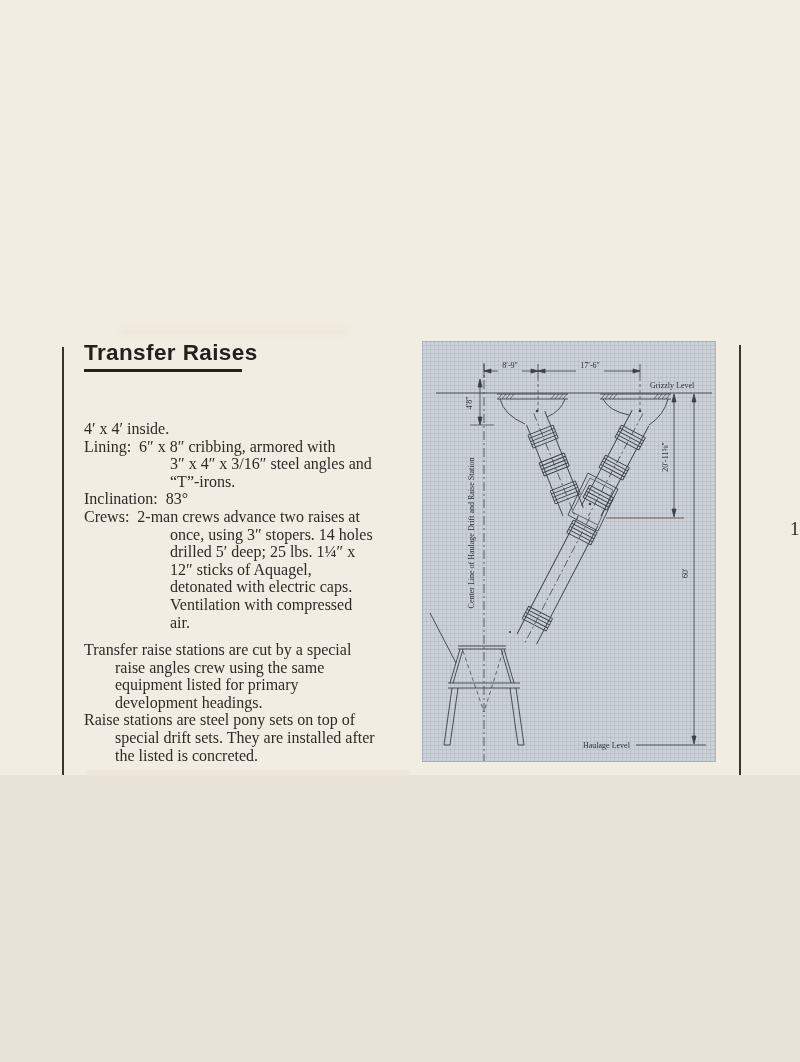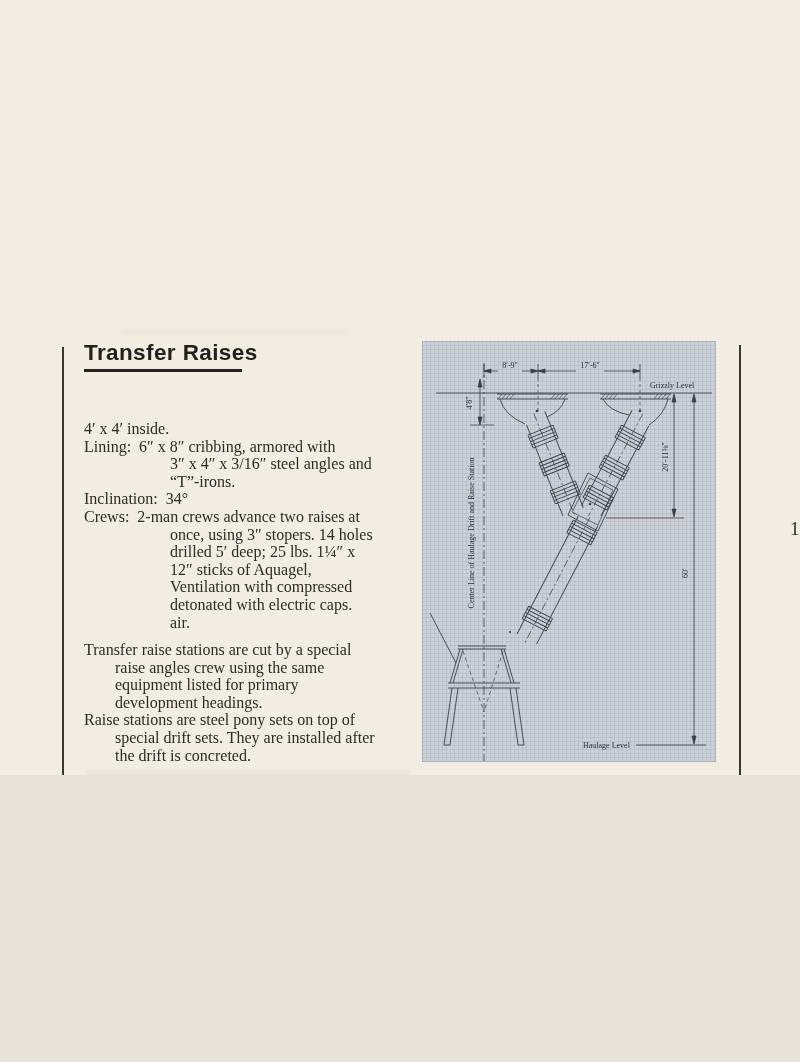--- a/index.html
+++ b/index.html
@@ -52,38 +52,38 @@
   <div class="rule rule-right"></div>
 
   <h1 class="heading">Transfer Raises</h1>
   <div class="heading-underline"></div>
 
   <div class="bodycol specs">
     <div class="ln">4′ x 4′ inside.</div>
     <div class="ln">Lining:  6″ x 8″ cribbing, armored with</div>
     <div class="ln ind">3″ x 4″ x 3/16″ steel angles and</div>
     <div class="ln ind">“T”-irons.</div>
-    <div class="ln">Inclination:  34°</div>
+    <div class="ln">Inclination:  83°</div>
     <div class="ln">Crews:  2-man crews advance two raises at</div>
     <div class="ln ind">once, using 3″ stopers. 14 holes</div>
     <div class="ln ind">drilled 5′ deep; 25 lbs. 1¼″ x</div>
     <div class="ln ind">12″ sticks of Aquagel,</div>
+    <div class="ln ind">detonated with electric caps.</div>
     <div class="ln ind">Ventilation with compressed</div>
-    <div class="ln ind">detonated with electric caps.</div>
     <div class="ln ind">air.</div>
   </div>
 
   <div class="bodycol paras">
     <div class="ln">Transfer raise stations are cut by a special</div>
     <div class="ln ind2">raise angles crew using the same</div>
     <div class="ln ind2">equipment listed for primary</div>
     <div class="ln ind2">development headings.</div>
     <div class="ln">Raise stations are steel pony sets on top of</div>
     <div class="ln ind2">special drift sets. They are installed after</div>
-    <div class="ln ind2">the drift is concreted.</div>
+    <div class="ln ind2">the listed is concreted.</div>
   </div>
 
   <div class="figure">
     <svg width="294" height="421" viewBox="0 0 294 421">
       <g class="ink">
 
         <g>
           <line x1="62" y1="22" x2="62" y2="420" stroke-dasharray="9 3 2 3" stroke-width="0.8"></line>
         </g>
 

